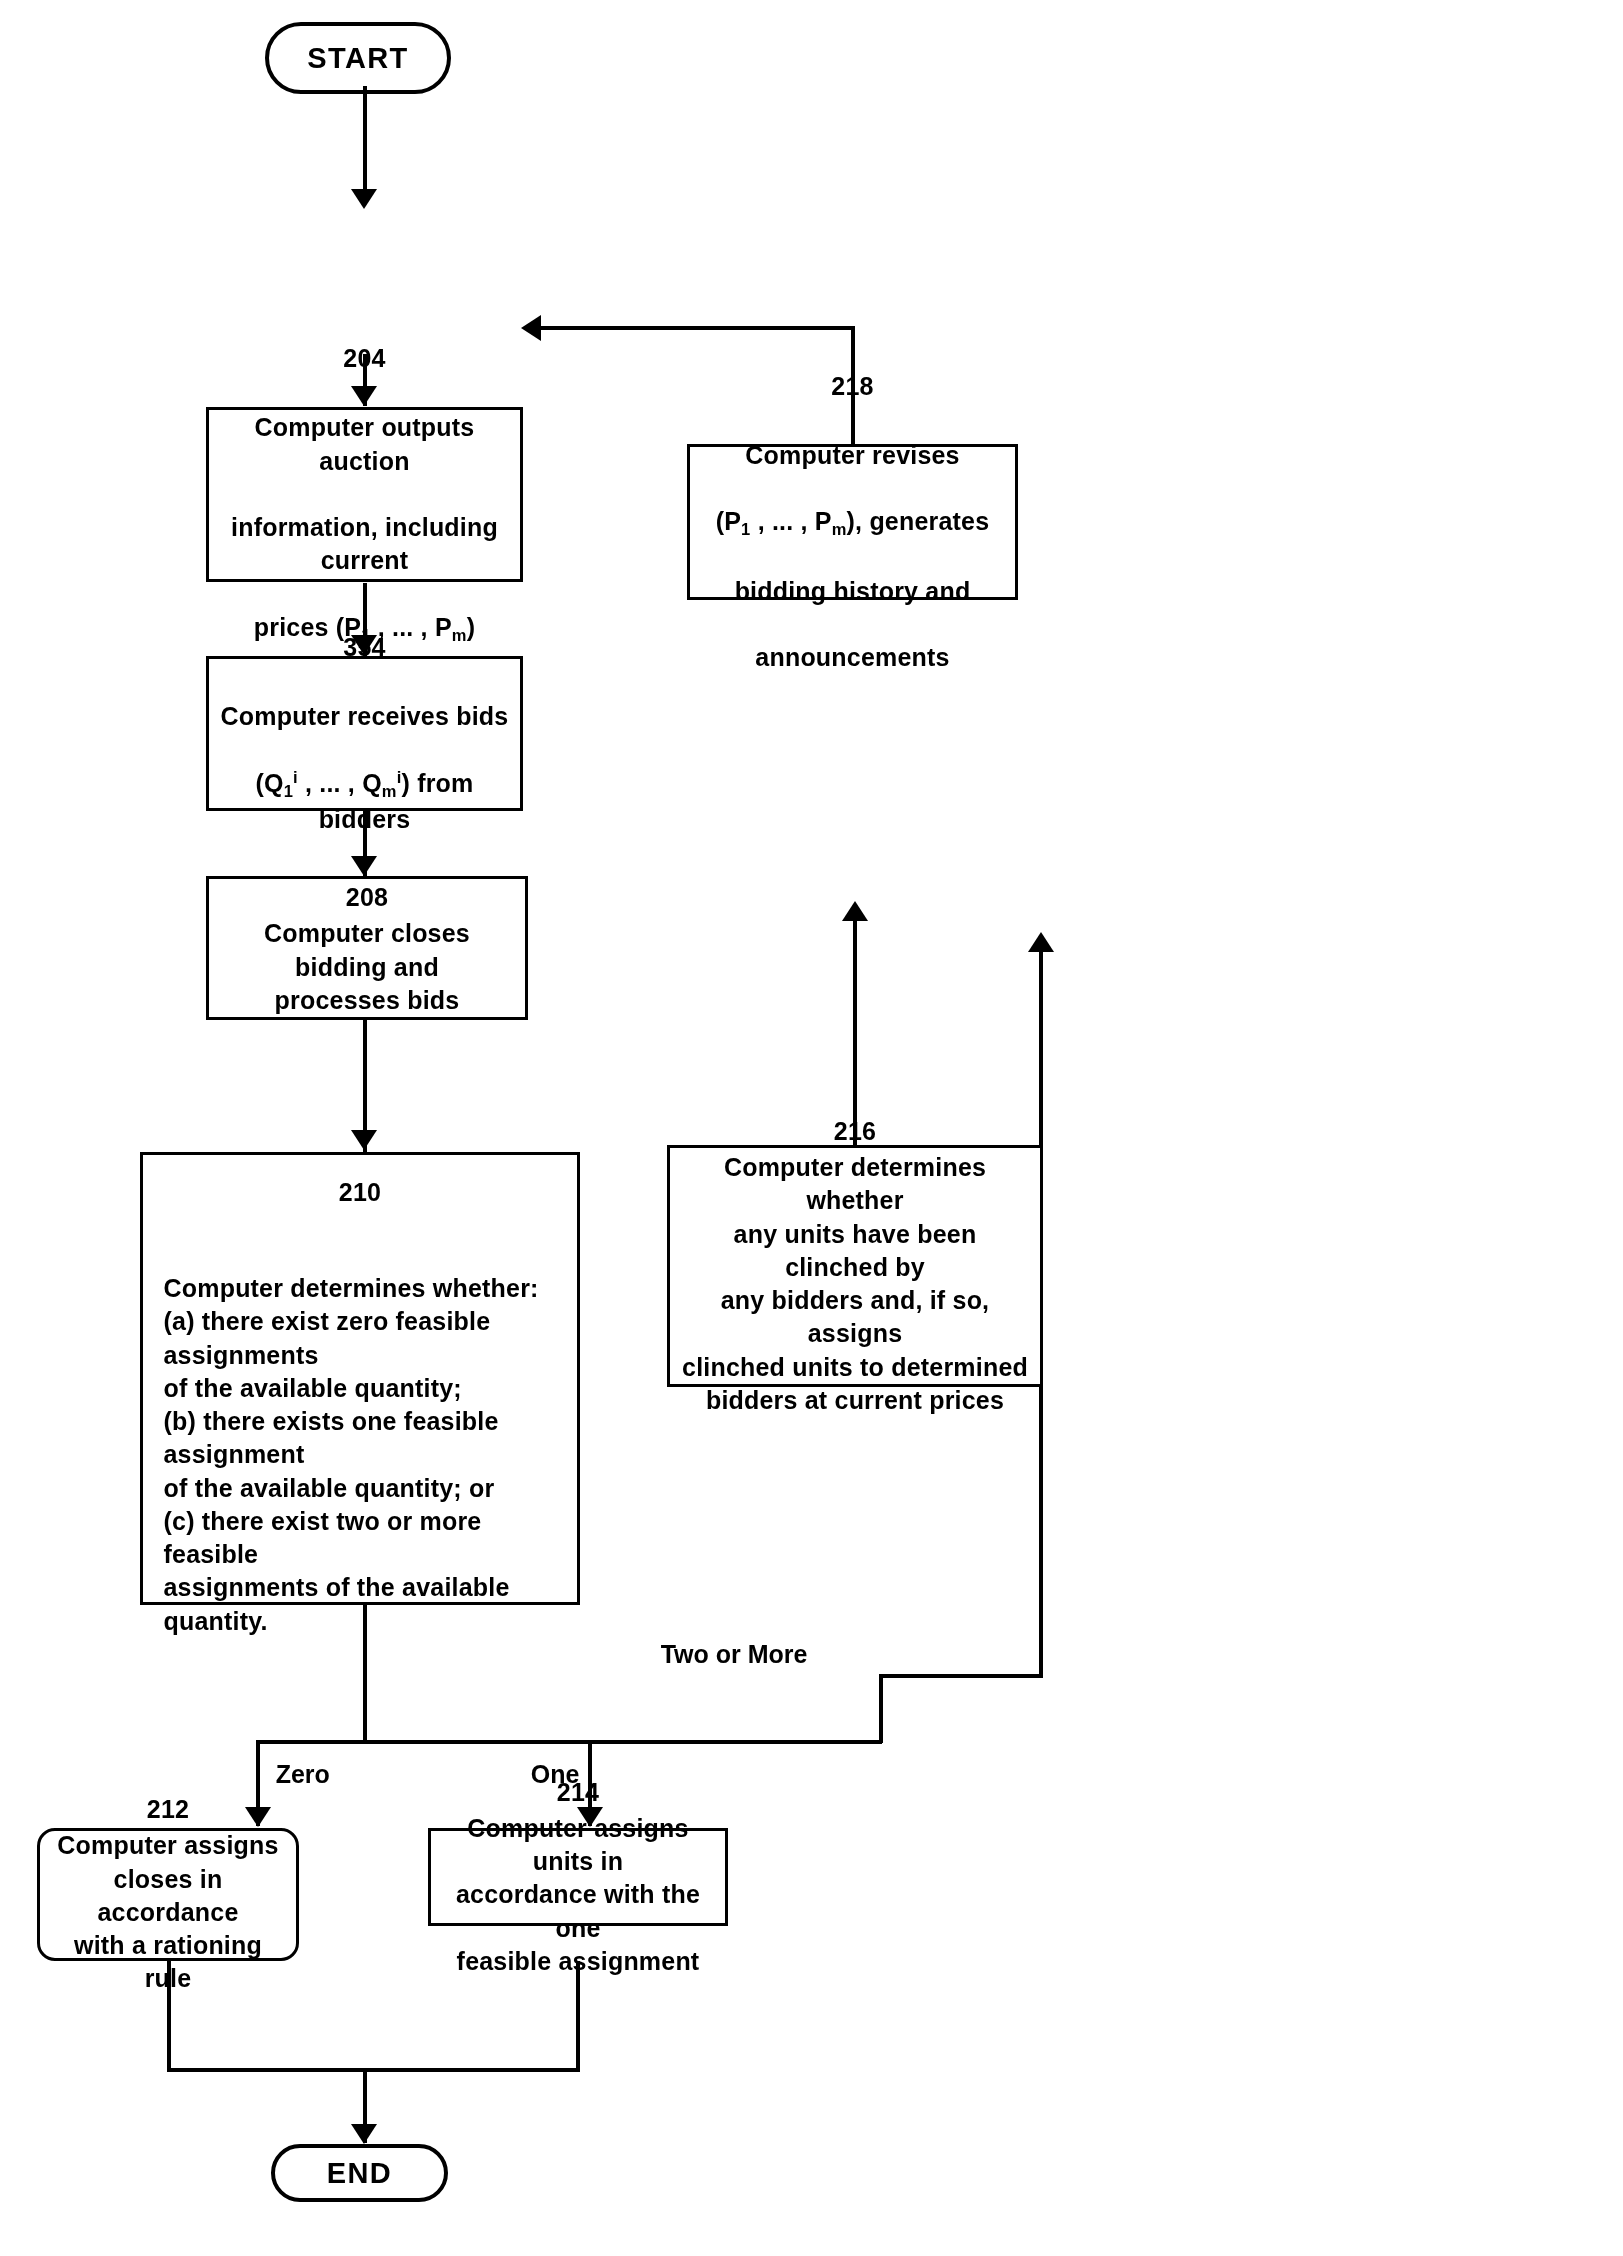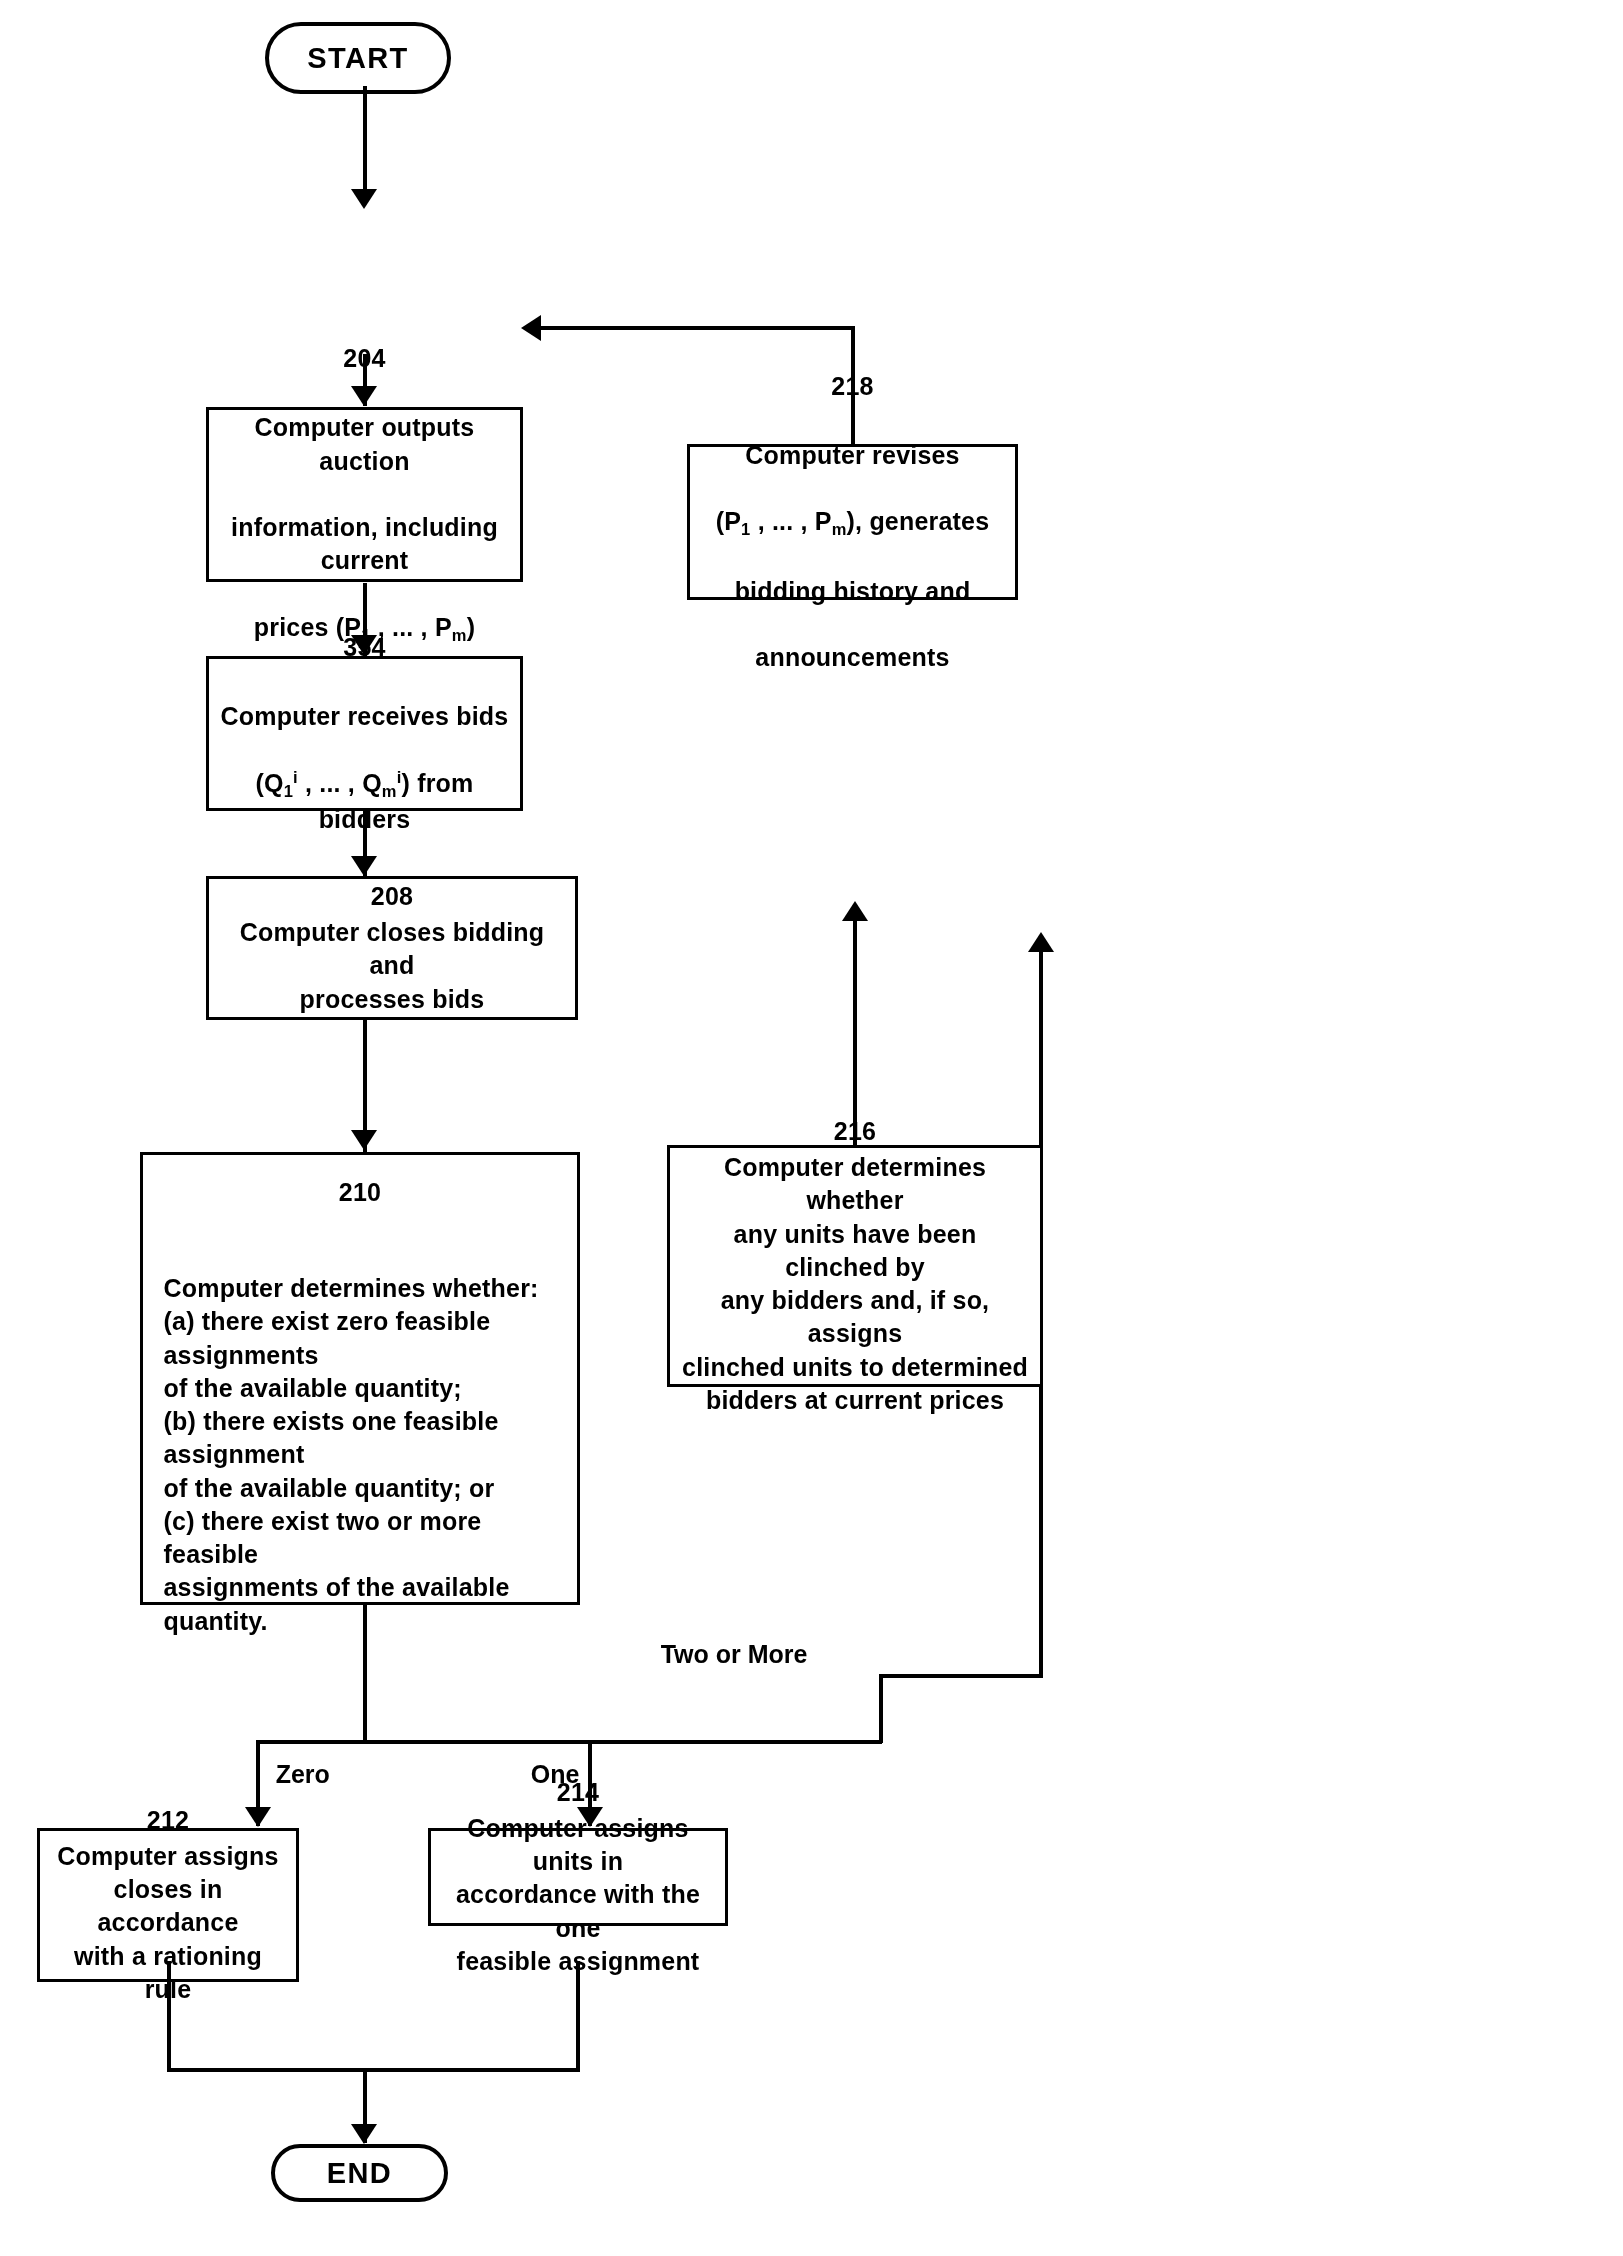--- a/index.html
+++ b/index.html
@@ -142,21 +142,21 @@
     <span class="ref">354</span>
     <span class="body">
       <span>Computer receives bids</span><br>
       <span><span>(Q</span><sub>1</sub><sup>i</sup><span> , ... , Q</span><sub>m</sub><sup>i</sup><span>) from bidders</span></span>
     </span>
   </div>
 
   <div class="ln v" style="left:363px; top:811px; width:3.7px; height:65px;"></div>
   <div class="arrowhead down" style="left:351px; top:856px;"></div>
 
-  <div class="node" style="left:206px; top:876px; width:372px; height:144px;">
+  <div class="node" style="left:206px; top:876px; width:322px; height:144px;justify-content:flex-end;">
     <span class="ref">208</span>
     <span class="body">Computer closes bidding and
 processes bids</span>
   </div>
 
   <div class="ln v" style="left:363px; top:1020px; width:3.7px; height:132px;"></div>
   <div class="arrowhead down" style="left:351px; top:1130px;"></div>
 
   <div class="node leftalign" style="left:140px; top:1152px; width:440px; height:453px; padding-top:20.5px;">
     <span class="ref">210</span>
@@ -183,21 +183,21 @@
 
   <div class="ln v" style="left:879px; top:1674px; width:3.7px; height:69px;"></div>
   <div class="ln h" style="left:879px; top:1674px; width:164px; height:3.7px;"></div>
   <div class="ln v" style="left:1039px; top:945px; width:3.7px; height:733px;"></div>
   <div class="arrowhead up" style="left:1028px; top:932px;"></div>
 
   <div class="edgelabel" style="left:272px; top:1760px;">Zero</div>
   <div class="edgelabel" style="left:527px; top:1760px;">One</div>
   <div class="edgelabel" style="left:657px; top:1640px;">Two or More</div>
 
-  <div class="node" style="left:37px; top:1828px; width:262px; height:154px;">
+  <div class="node" style="left:37px; top:1828px; width:262px; height:133px;border-radius:18px;">
     <span class="ref">212</span>
     <span class="body">Computer assigns
 closes in accordance
 with a rationing rule</span>
   </div>
 
   <div class="node" style="left:428px; top:1828px; width:300px; height:98px;">
     <span class="ref">214</span>
     <span class="body">Computer assigns units in
 accordance with the one

